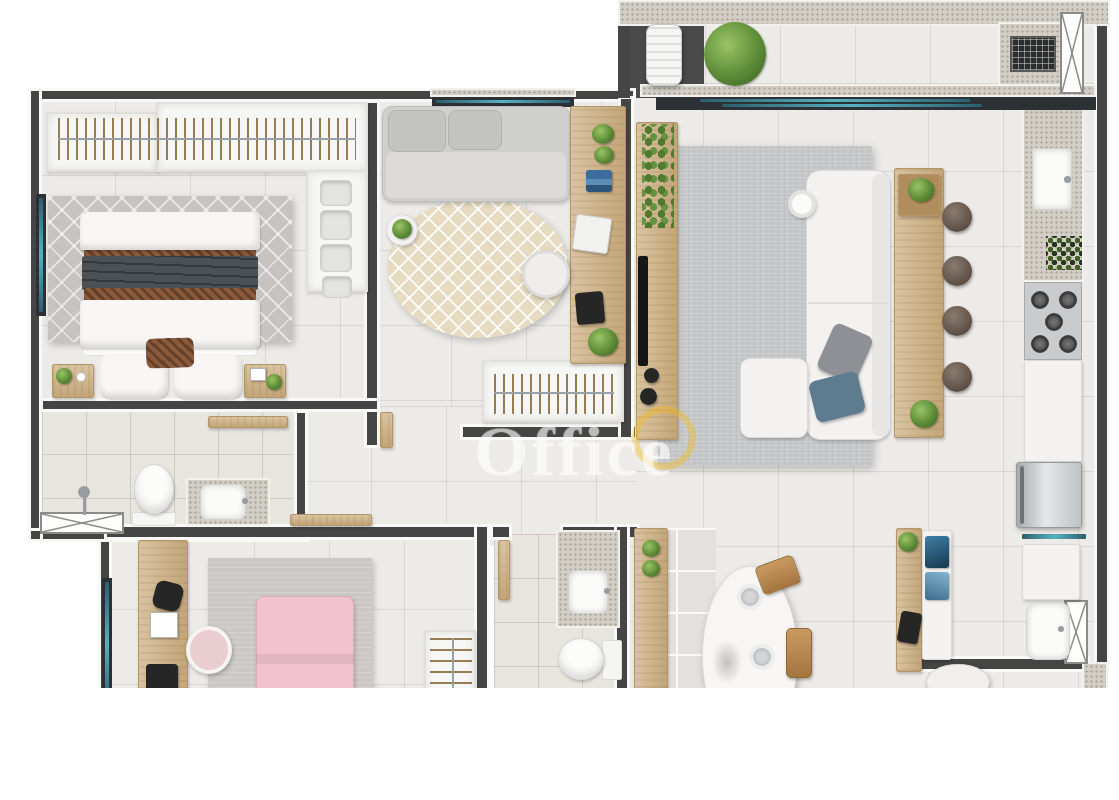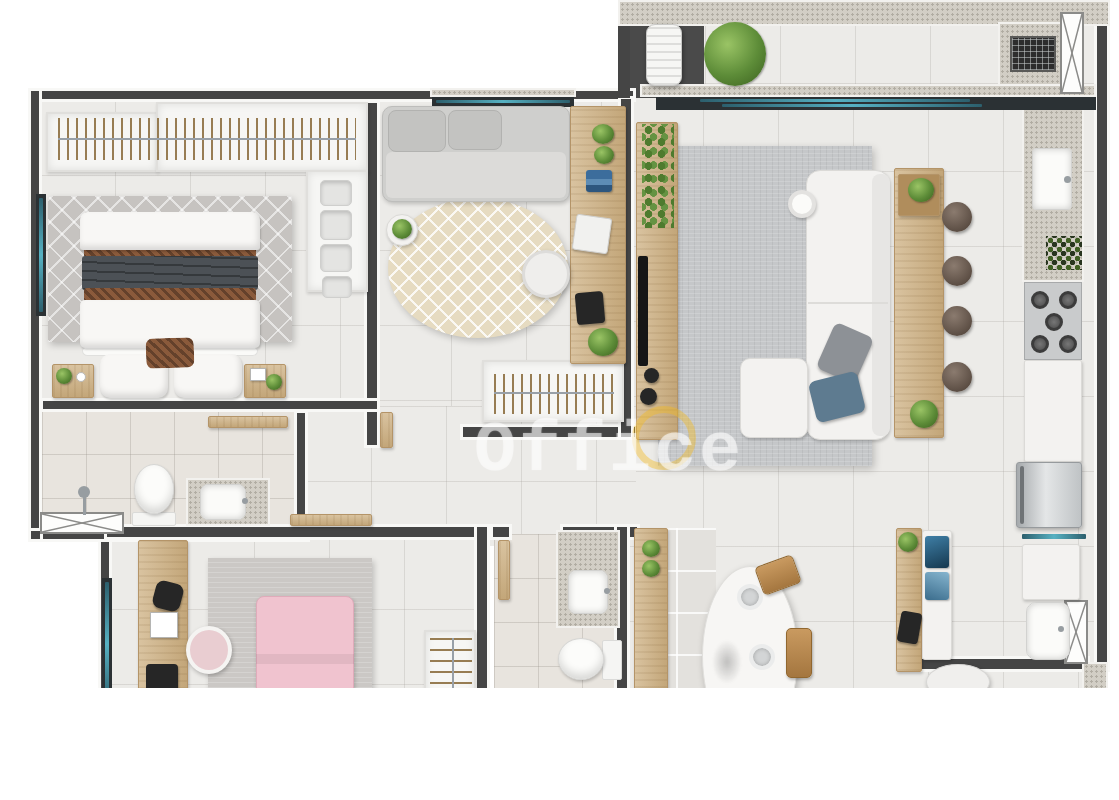--- a/index.html
+++ b/index.html
@@ -1,16 +1,16 @@
 <!DOCTYPE html>
 <html style="--background: #ffffff; --wall: #454545; --wall-trim: #f8f8f6; --floor-main: #ecebe8; --floor-bath: #e8e4de; --granite: #d2cec5; --wood: #d9c3a0; --wood-dark: #c3a679; --glass-teal: #56b1c2; --rug-gray: #c6c3c0; --rug-living: #c5c7c9; --rug-beige: #e6dbc1; --plant-green: #5d8c38; --bed-white: #f3f2f0; --accent-brown: #8a5a3b; --accent-dark: #4c5156; --kids-pink: #f0c3cf; --stool-brown: #5c4e44; --appliance-steel: #c2c5c7;"><head>
 <meta charset="utf-8">
 <style>
   html,body{margin:0;padding:0;background:#fff;}
-  #plan{position:relative;width:1119px;height:688px;background:var(--background,#ffffff);overflow:hidden;font-family:Liberation Mono, monospace;}
+  #plan{position:relative;width:1119px;height:688px;background:var(--background,#ffffff);overflow:hidden;font-family:Liberation Serif, serif;}
   .abs{position:absolute;box-sizing:border-box;}
   
   .wall{background:var(--wall,#454545);border:3px solid var(--wall-trim,#f8f8f6);z-index:30;}
   .wall-plain{background:var(--wall,#454545);z-index:30;}
   .granite{background-color:var(--granite,#d2cec5);background-image:radial-gradient(rgba(90,85,75,.28) 1px,transparent 1.3px);background-size:5px 5px;border:2px solid #f2f1ee;z-index:32;}
   .tile{background-color:var(--floor-main,#ecebe8);background-image:linear-gradient(rgba(170,168,162,.30) 1px,transparent 1px),linear-gradient(90deg,rgba(170,168,162,.30) 1px,transparent 1px);background-size:75px 75px;z-index:1;}
   .tile-sm{background-color:var(--floor-bath,#e8e4de);background-image:linear-gradient(rgba(160,155,145,.35) 1px,transparent 1px),linear-gradient(90deg,rgba(160,155,145,.35) 1px,transparent 1px);background-size:44px 44px;z-index:2;}
   .tile-walk{background-color:#e3e1dd;background-image:linear-gradient(rgba(255,255,255,.8) 2px,transparent 2px),linear-gradient(90deg,rgba(255,255,255,.8) 2px,transparent 2px);background-size:42px 42px;z-index:2;}
   .dark-floor{background:#4a4a4a;z-index:2;}
   

